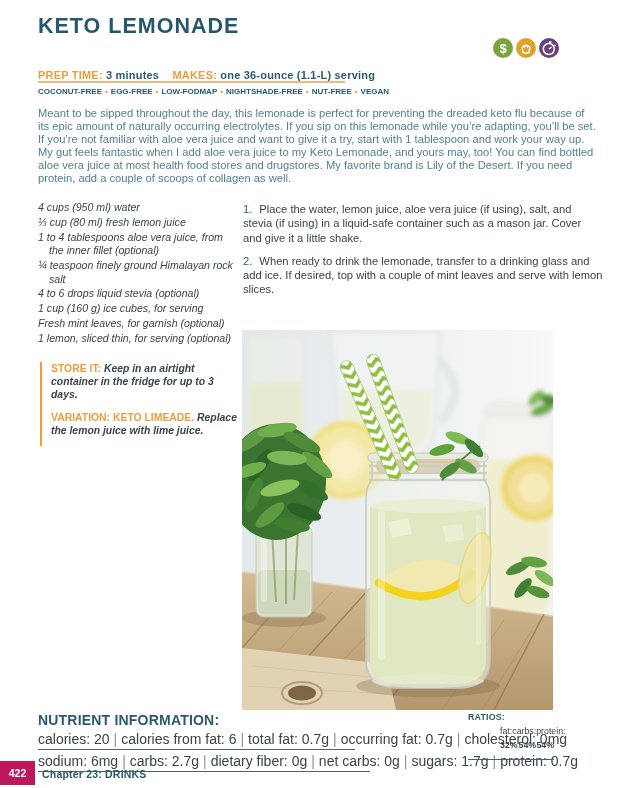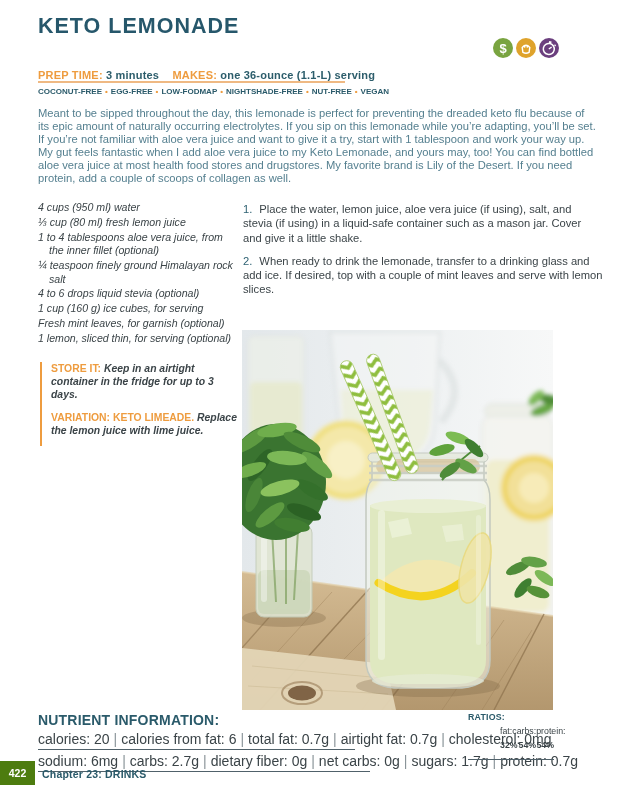--- a/index.html
+++ b/index.html
@@ -48,21 +48,21 @@
   .nut-line2{width:332px;}
   .nut-sep{color:#8A9499;margin:0 4px;}
 
   .ratios{left:468px;top:712px;width:86px;font-size:8.8px;color:#3B4448;}
   .ratios-title{font-weight:bold;color:#2A5A6A;margin-bottom:4px;letter-spacing:.2px;}
   .ratios-body{border-bottom:1px solid #50616A;padding-bottom:5px;}
   .ratio-row{display:flex;margin-bottom:4px;}
   .ratio-col1{width:30px;margin-left:32px;}.ratio-col2{width:29px;}.ratio-col3{width:27px;}
   .ratio-val{font-weight:bold;}
 
-  .page-num{left:0;top:761px;width:35px;height:24px;background:#4d7c0f;color:#ffffff;
+  .page-num{left:0;top:761px;width:35px;height:24px;background:#be185d;color:#ffffff;
             font-size:10.5px;font-weight:bold;line-height:24px;text-align:center;}
   .chapter{left:42px;top:768px;font-size:10.5px;font-weight:bold;color:#2A5A6A;letter-spacing:.2px;}
 </style>
 </head>
 <body>
 
 <div class="page">
 
   <div class="abs title">KETO LEMONADE</div>
 
@@ -276,21 +276,21 @@
         <ellipse cx="232" cy="118" rx="12" ry="5" transform="rotate(45 232 118)" fill="#3F7F31"></ellipse>
         <ellipse cx="224" cy="136" rx="12" ry="5" transform="rotate(30 224 136)" fill="#63A147"></ellipse>
         <ellipse cx="208" cy="140" rx="12" ry="5" transform="rotate(-35 208 140)" fill="#4F8C39"></ellipse>
       </g>
     </svg>
   </div>
 
   <div class="abs nutrition">
     <div class="nut-title">NUTRIENT INFORMATION:</div>
     <div class="nut-line nut-line1">
-      <span>calories:</span> <span>20</span><span class="nut-sep">|</span><span>calories from fat:</span> <span>6</span><span class="nut-sep">|</span><span>total fat:</span> <span>0.7g</span><span class="nut-sep">|</span><span>airtight fat:</span> <span>0.7g</span><span class="nut-sep">|</span><span>cholesterol:</span> <span>0mg</span>
+      <span>calories:</span> <span>20</span><span class="nut-sep">|</span><span>calories from fat:</span> <span>6</span><span class="nut-sep">|</span><span>total fat:</span> <span>0.7g</span><span class="nut-sep">|</span><span>occurring fat:</span> <span>0.7g</span><span class="nut-sep">|</span><span>cholesterol:</span> <span>0mg</span>
     </div>
     <div class="nut-line nut-line2">
       <span>sodium:</span> <span>6mg</span><span class="nut-sep">|</span><span>carbs:</span> <span>2.7g</span><span class="nut-sep">|</span><span>dietary fiber:</span> <span>0g</span><span class="nut-sep">|</span><span>net carbs:</span> <span>0g</span><span class="nut-sep">|</span><span>sugars:</span> <span>1.7g</span><span class="nut-sep">|</span><span>protein:</span> <span>0.7g</span>
     </div>
   </div>
 
   <div class="abs ratios">
     <div class="ratios-title">RATIOS:</div>
     <div class="ratios-body">
       <div class="ratio-row">

